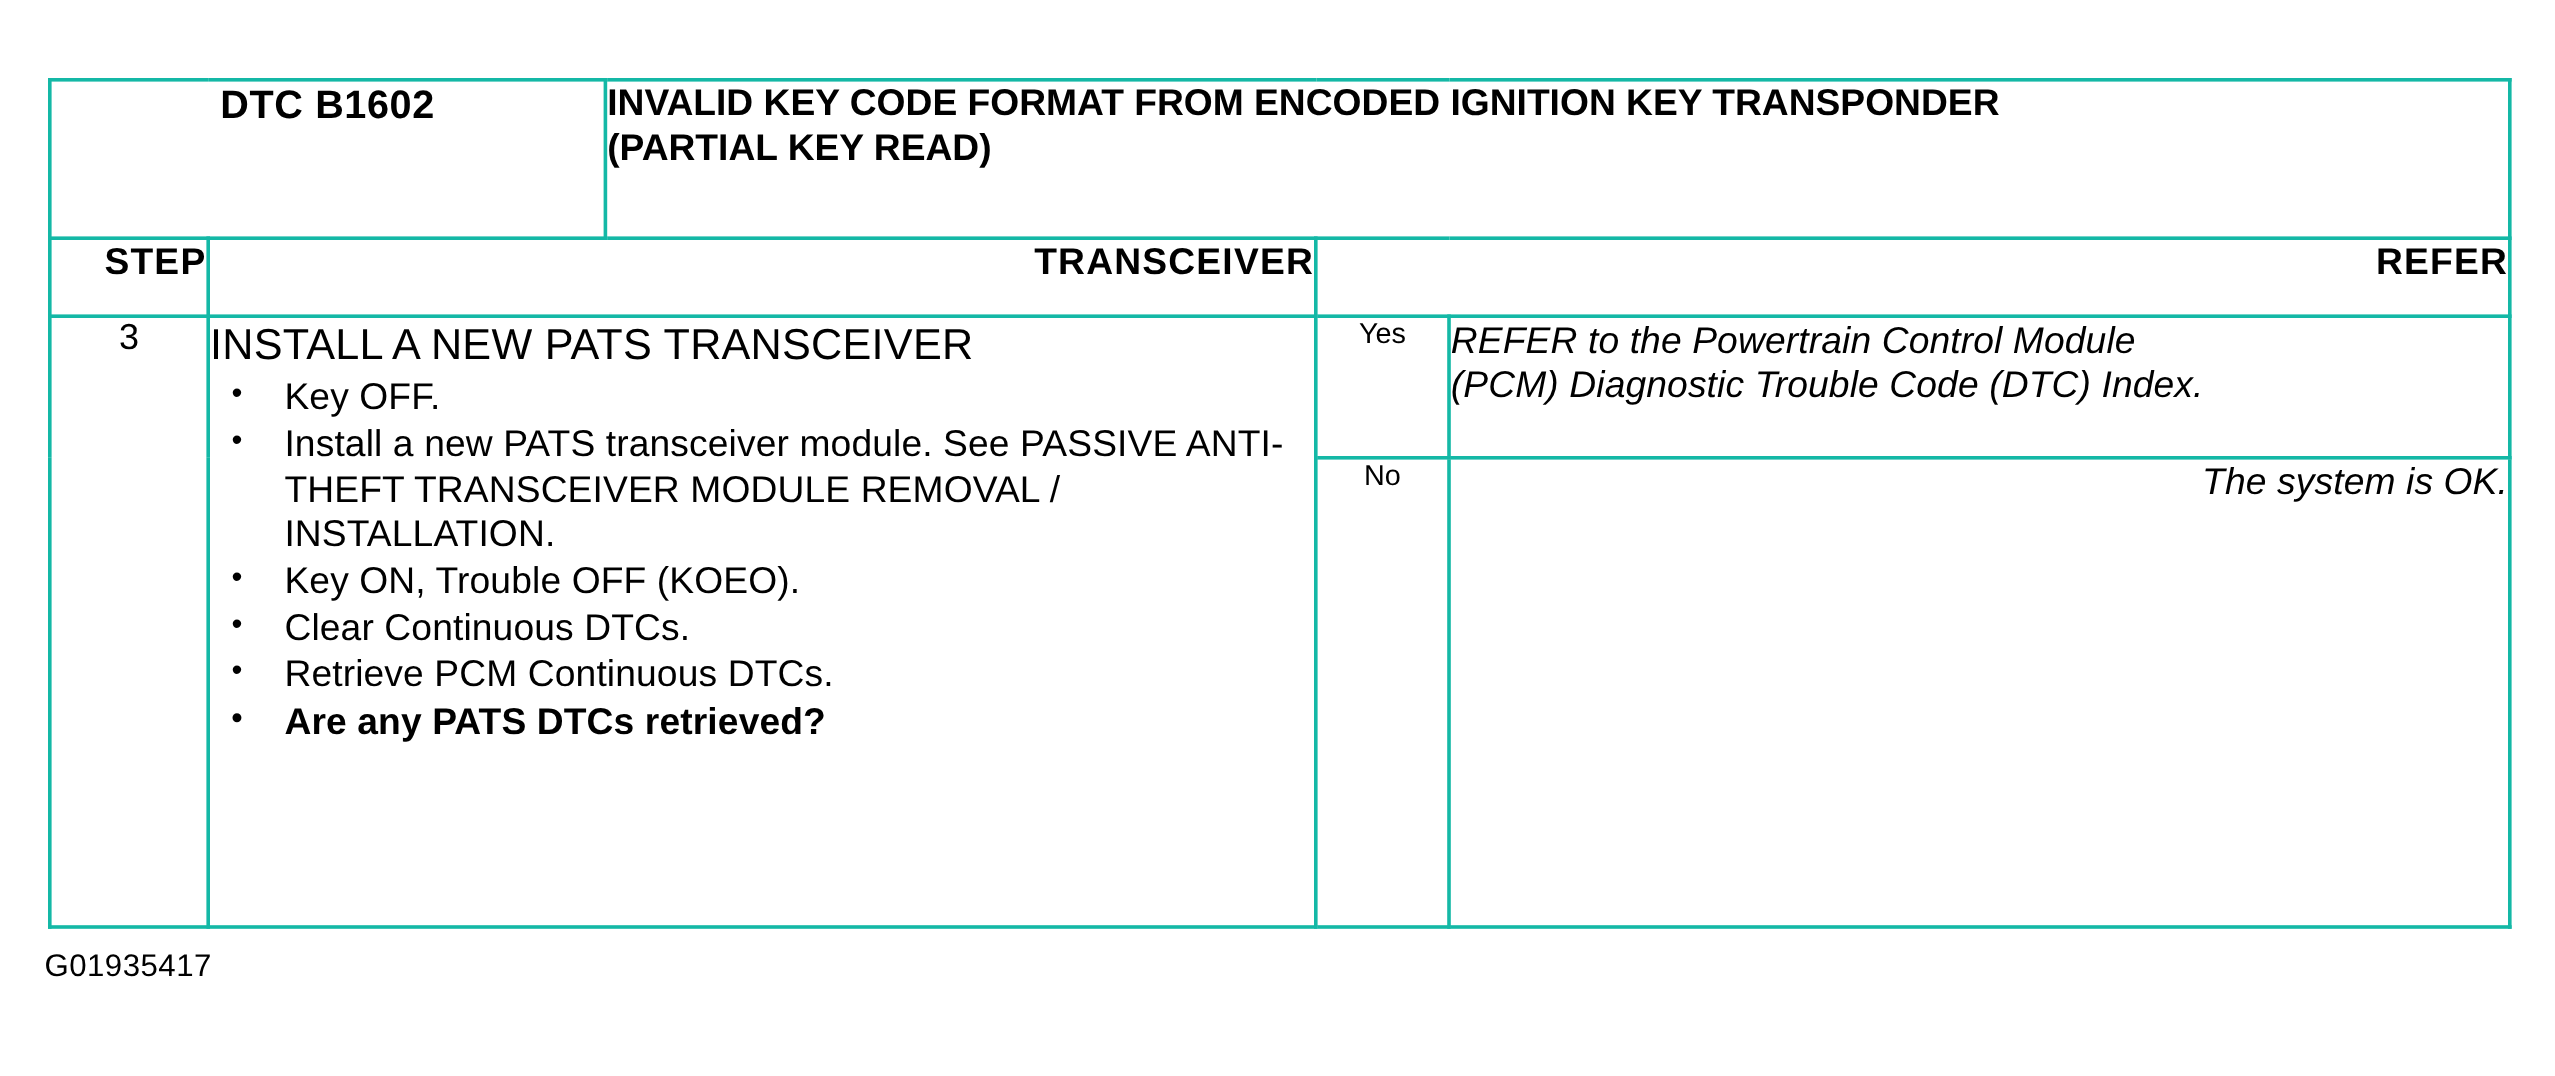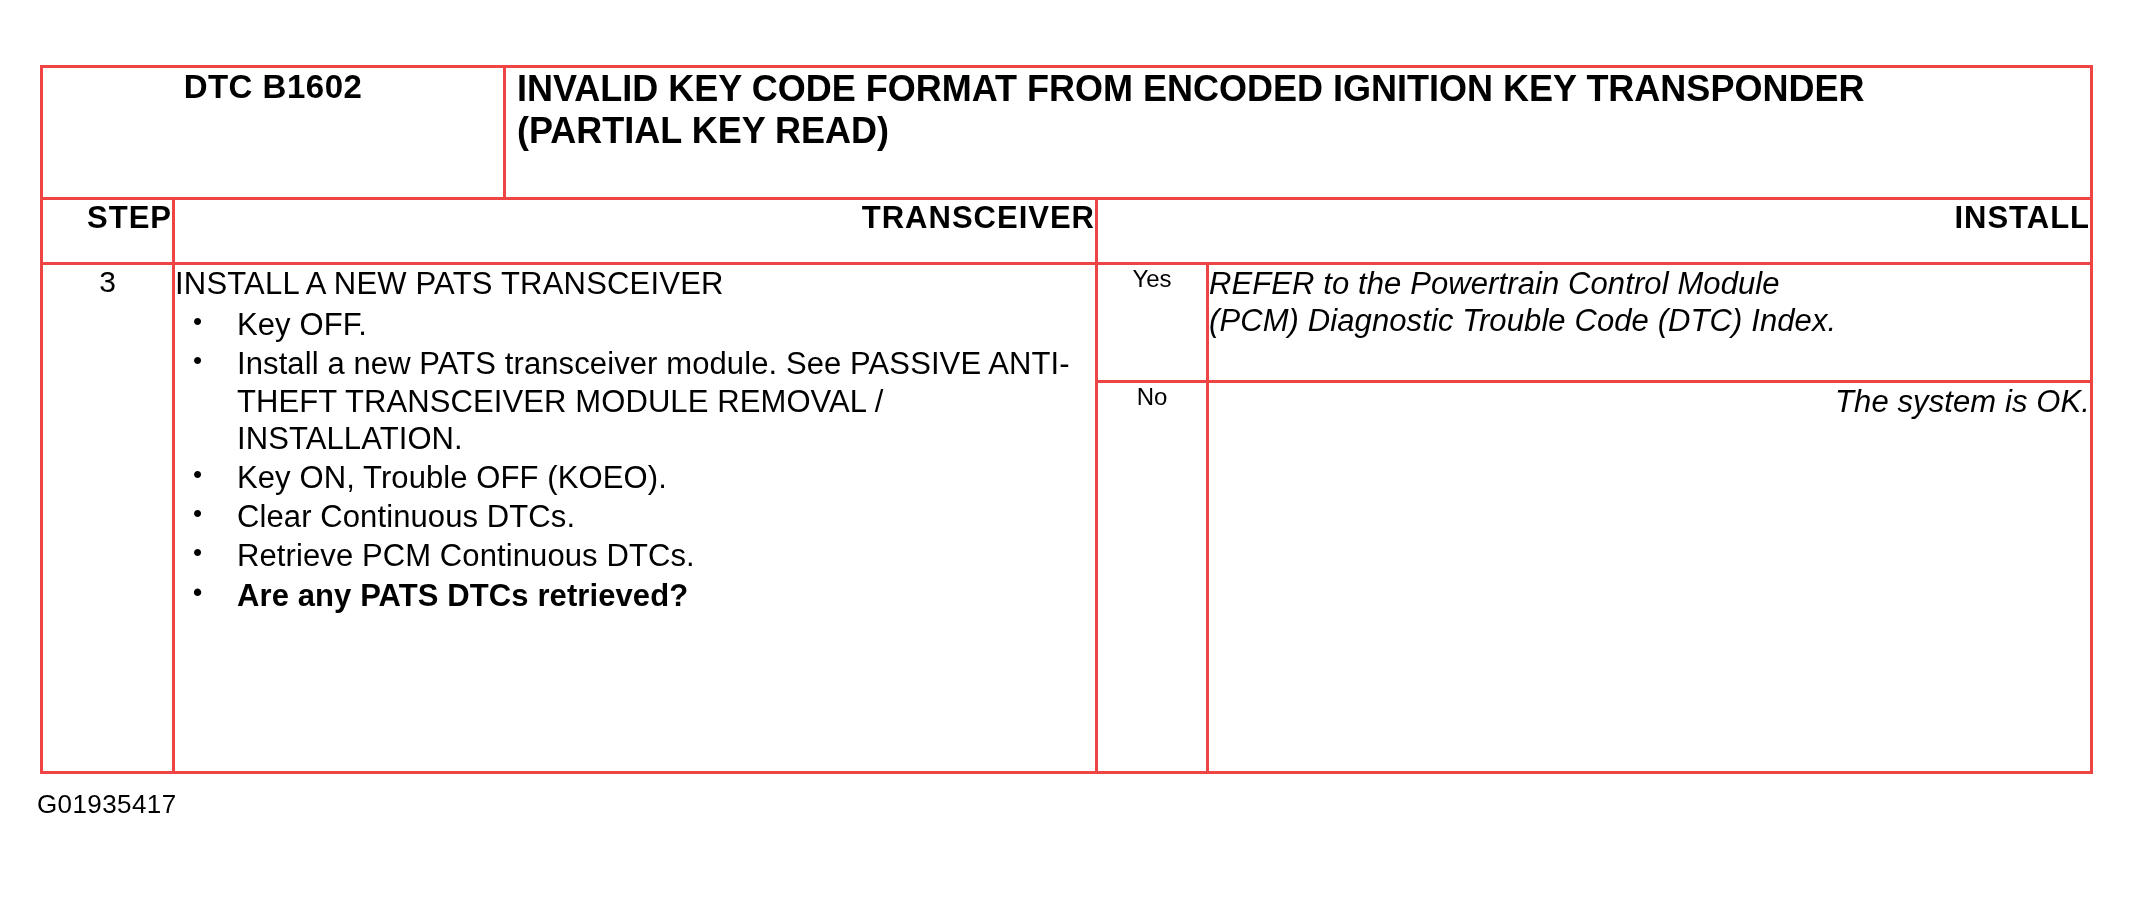--- a/index.html
+++ b/index.html
@@ -29,21 +29,21 @@
     position: absolute;
     left: 40px;
     top: 65px;
     width: 2050px;
     border-collapse: collapse;
     table-layout: fixed;
     background: #ffffff;
   }
 
   table.dtc-table td {
-    border: 3px solid #ef4444;
+    border: 3px solid #14b8a6;
     vertical-align: top;
     padding: 0;
     background: #ffffff;
   }
 
   
   .dtc-code-cell {
     width: 463px;
     height: 129px;
     text-align: center;
@@ -54,26 +54,25 @@
     font-weight: bold;
     letter-spacing: 0.5px;
   }
 
   .dtc-title-cell {
     height: 129px;
     vertical-align: top;
     padding: 14px 0 0 16px;
   }
   .dtc-title-text {
-    font-size: 36px;
+    font-size: 31px;
     font-weight: bold;
     line-height: 1.18;
     letter-spacing: 0px;
     white-space: pre-line;
-    padding-left: 11px;
   }
 
   
   .colhead {
     height: 62px;
     text-align: right;
     vertical-align: middle;
     font-size: 31px;
     font-weight: bold;
     letter-spacing: 1px;
@@ -92,21 +91,21 @@
     font-size: 30px;
   }
 
   .inspection-cell {
     vertical-align: top;
     padding: 14px 10px 10px 18px;
     height: 506px;
   }
 
   .insp-heading {
-    font-size: 31px;
+    font-size: 36px;
     line-height: 1.2;
     margin-bottom: 4px;
     letter-spacing: 0.2px;
   }
 
   ul.insp-list {
     list-style: none;
     margin: 0;
     padding: 0;
   }
@@ -180,21 +179,21 @@
       </td>
       <td class="dtc-title-cell" colspan="3">
         <div class="dtc-title-text">INVALID KEY CODE FORMAT FROM ENCODED IGNITION KEY TRANSPONDER
 (PARTIAL KEY READ)</div>
       </td>
     </tr>
 
     <tr>
       <td class="colhead colhead-step">STEP</td>
       <td class="colhead colhead-inspection" colspan="2">TRANSCEIVER</td>
-      <td class="colhead colhead-action" colspan="2">INSTALL</td>
+      <td class="colhead colhead-action" colspan="2">REFER</td>
     </tr>
 
     <tr>
       <td class="step-cell" rowspan="2">3</td>
 
       <td class="inspection-cell" colspan="2" rowspan="2">
         <div class="insp-heading">INSTALL A NEW PATS TRANSCEIVER</div>
         <ul class="insp-list">
           <li>
             <span class="bullet">•</span>

